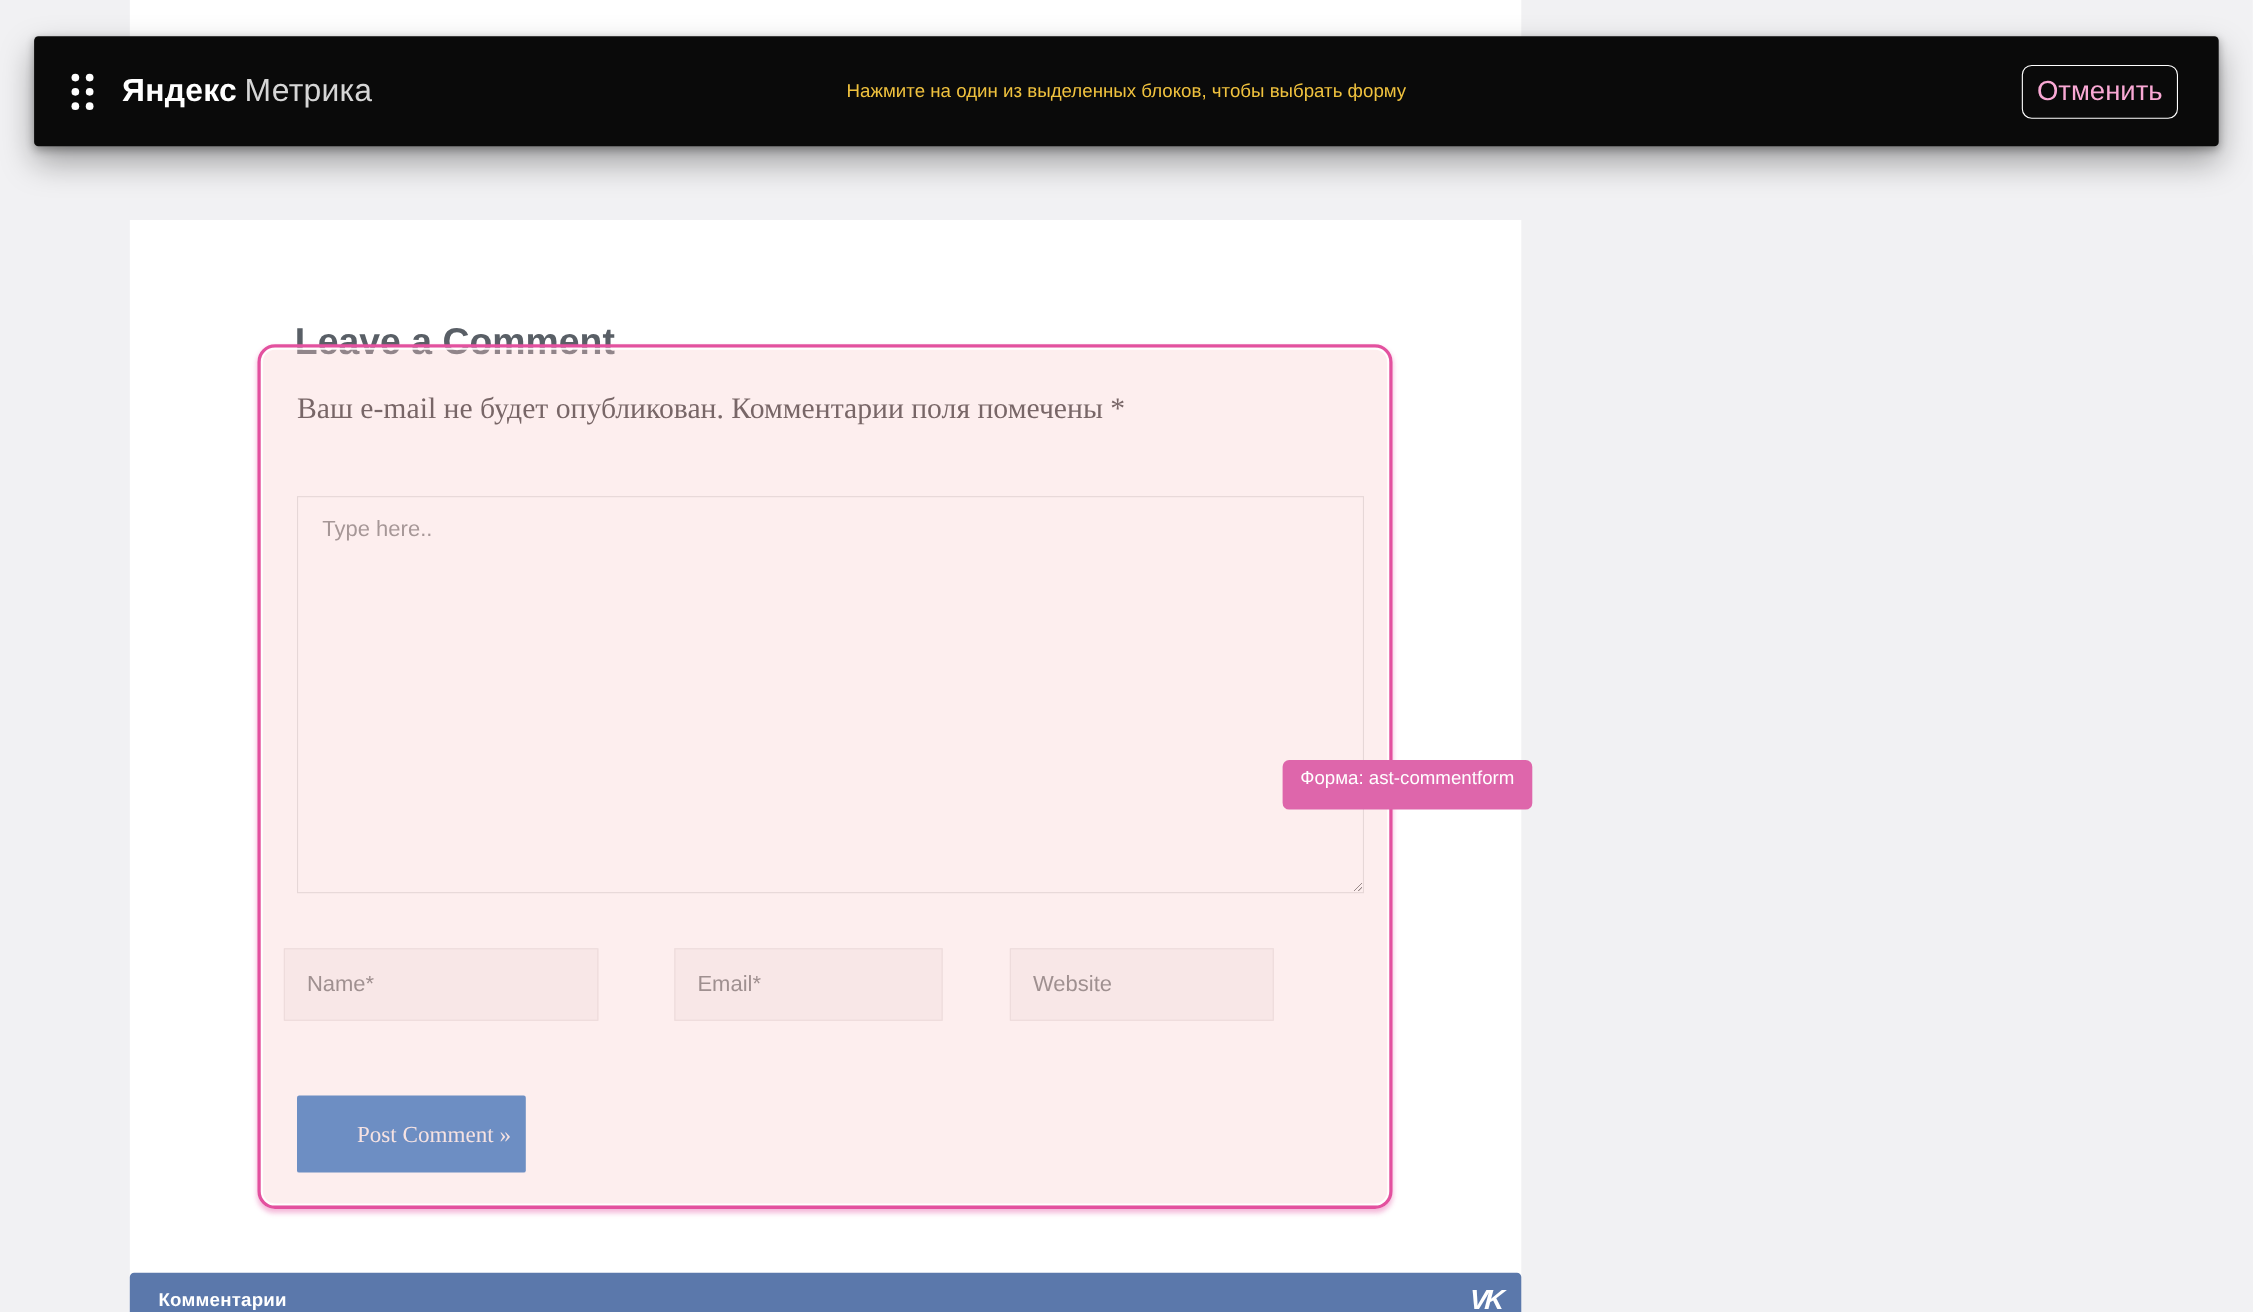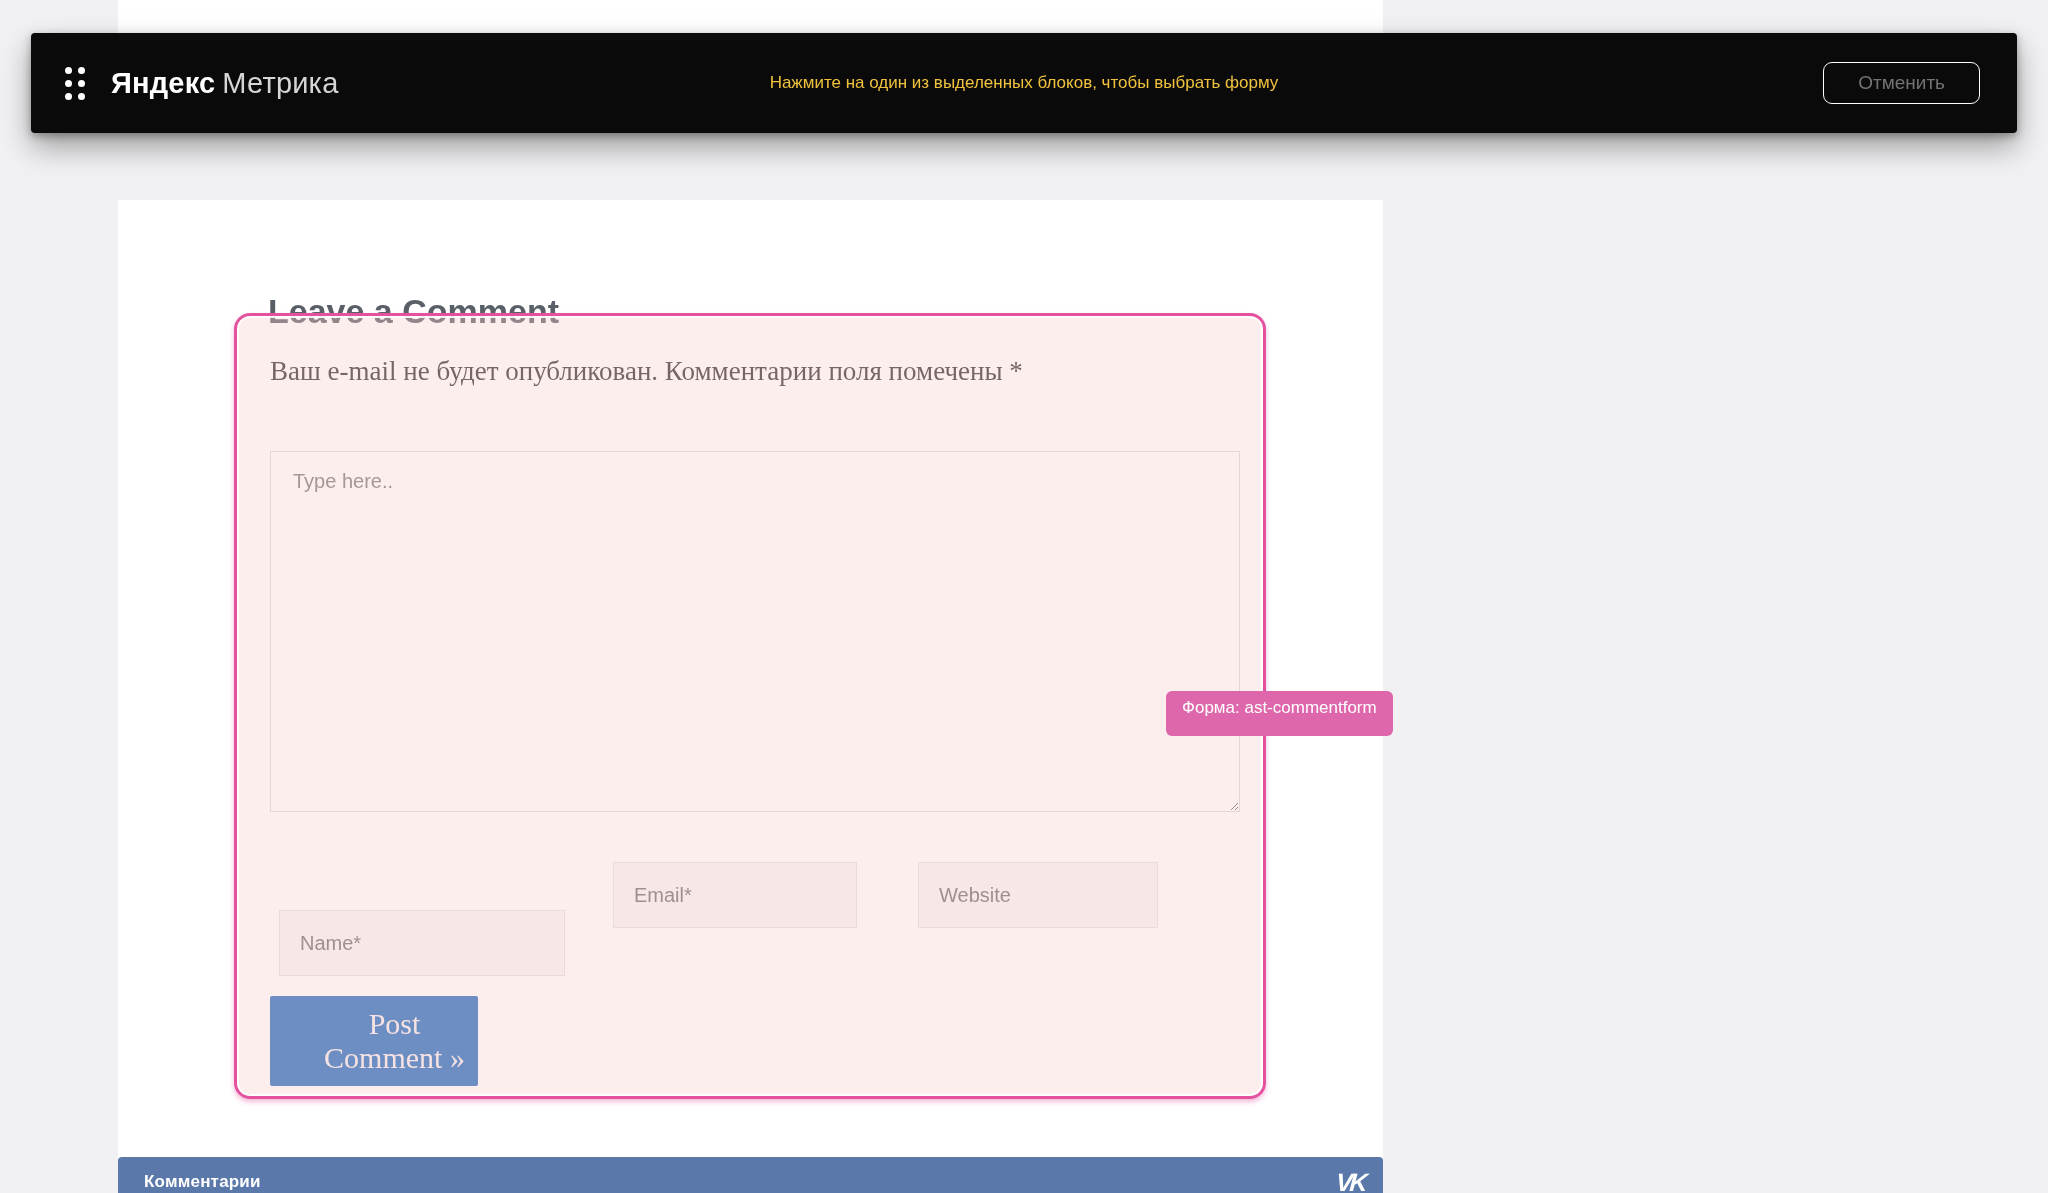--- a/index.html
+++ b/index.html
@@ -50,21 +50,21 @@
   .metrika-logo{margin-left:26px;font-size:29px;color:var(--bar-text);letter-spacing:0.2px;white-space:nowrap;}
   .metrika-logo .l1{font-weight:700;color:#ffffff;}
   .metrika-logo .l2{font-weight:300;color:#d6d6d6;margin-left:7px;}
   .bar-message{
     position:absolute;left:50%;top:50%;transform:translate(-50%,-50%);
     color:var(--bar-message);font-size:17px;white-space:nowrap;
   }
   .cancel-btn{
     margin-left:auto;margin-right:37px;
     background:transparent;border:1.5px solid #ffffff;border-radius:9px;
-    color:#737373;font-size:19px;padding:9px 34px;cursor:pointer;
+    color:#f9a8d4;font-size:25px;padding:9px 13px;cursor:pointer;
     font-family:"Liberation Sans", sans-serif;
   }
   
   .content-box{
     position:absolute;left:118px;top:200px;width:1265px;height:993px;
     background:#ffffff;
   }
   .comment-heading{
     position:absolute;left:150px;top:92px;
     font-size:34px;font-weight:700;color:var(--heading-color);
@@ -85,28 +85,28 @@
     resize:both;outline:none;z-index:1;
   }
   .comment-textarea::placeholder{color:var(--placeholder-color);}
   .field{
     position:absolute;top:662px;height:66px;
     background:var(--field-bg);border:1px solid #e6e2e2;
     padding:0 20px;font-size:20px;color:#333;outline:none;
     font-family:"Liberation Sans", sans-serif;z-index:1;
   }
   .field::placeholder{color:#6f6f6f;}
-  .field.name{left:161px;width:286px;margin-top:48px;}
+  .field.name{left:140px;width:286px;}
   .field.email{left:495px;width:244px;}
   .field.website{left:800px;width:240px;}
   .submit-btn{
-    position:absolute;left:152px;top:796px;width:208px;height:90px;
+    position:absolute;left:152px;top:796px;width:208px;height:70px;
     background:var(--submit-bg);border:none;border-radius:2px;
     color:var(--submit-text);
-    font-family:"Liberation Serif", serif;font-size:30px;
+    font-family:"Liberation Serif", serif;font-size:21px;
     cursor:pointer;z-index:1;padding-left:41px;
   }
   
   .form-overlay{
     position:absolute;left:116px;top:113px;width:1032px;height:786px;
     background:var(--highlight-fill);
     border:3px solid var(--highlight-border);
     border-radius:16px;
     box-shadow:inset 0 0 0 2px rgba(255,255,255,0.9), 0 3px 5px rgba(227,81,159,0.4);
     cursor:pointer;z-index:5;

